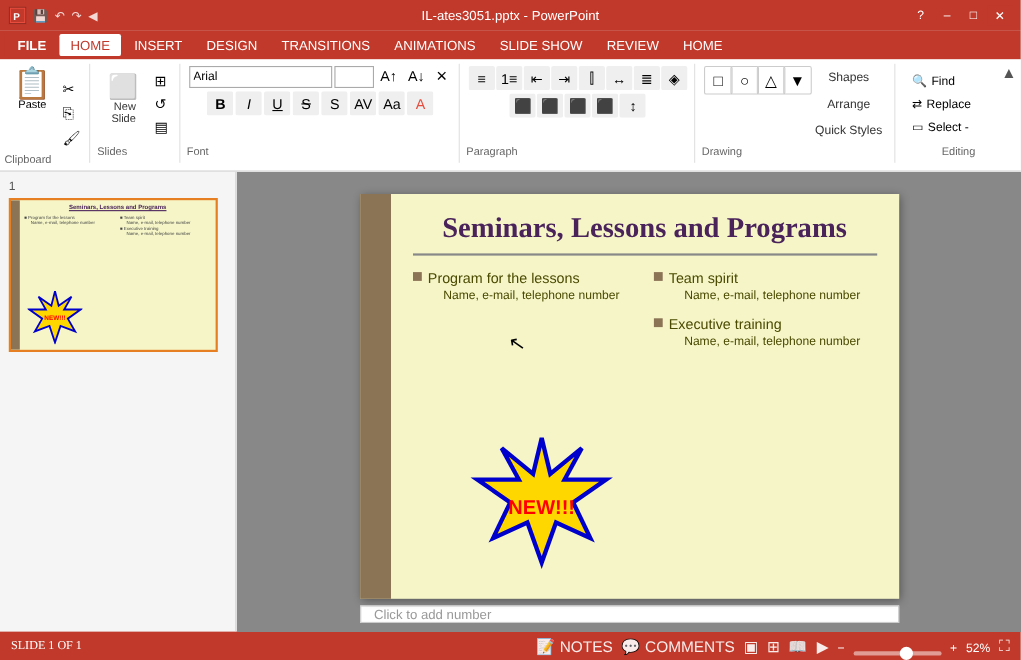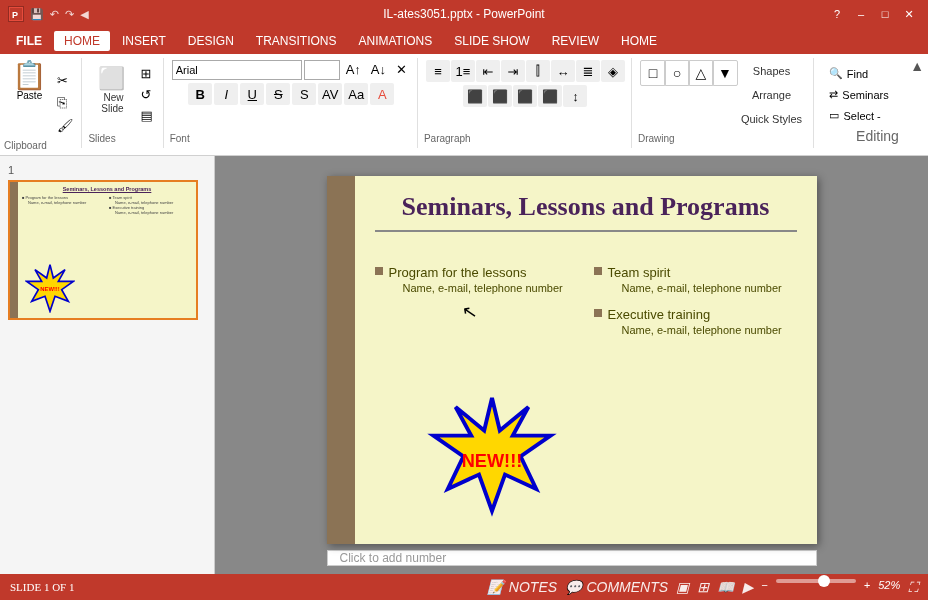--- a/index.html
+++ b/index.html
@@ -137,21 +137,21 @@
     .slide-title {
       font-size: 26px;
       color: #4a235a;
       font-weight: bold;
       font-family: Georgia, serif;
       text-align: center;
       margin-bottom: 8px;
     }
     .slide-divider { height: 2px; background: #888; margin-bottom: 12px; width: 100%; }
     .slide-body { display: flex; gap: 16px; }
-    .slide-col { flex: 1; margin-top: 20px; }
+    .slide-col { flex: 1; }
     .bullet-item { display: flex; gap: 6px; margin-bottom: 8px; }
     .bullet-sq { width: 8px; height: 8px; background: #8b7355; margin-top: 3px; flex-shrink: 0; }
     .bullet-text { font-size: 13px; color: #4a4a00; line-height: 1.4; }
     .bullet-sub { font-size: 11px; color: #4a4a00; padding-left: 14px; margin-bottom: 4px; }
 
     
     .notes-bar {
       height: 26px;
       background: #f5f5f5;
       border-top: 1px solid #ccc;
@@ -168,21 +168,21 @@
       height: 26px;
       background: #c0392b;
       display: flex;
       align-items: center;
       justify-content: space-between;
       padding: 0 10px;
       color: white;
       font-size: 11px;
     }
     .status-left { display: flex; align-items: flex-start; gap: 12px; font-family: Liberation Serif, serif; }
-    .status-right { display: flex; align-items: flex-start; gap: 8px; font-style: italic; }
+    .status-right { display: flex; align-items: flex-end; gap: 8px; }
     .status-icon-btn { cursor: pointer; font-size: 14px; opacity: 0.9; }
     .zoom-slider { width: 80px; height: 4px; background: rgba(255,255,255,0.5); border-radius: 2px; position: relative; cursor: pointer; }
     .zoom-thumb { position: absolute; left: 60%; top: -4px; width: 12px; height: 12px; background: white; border-radius: 50%; transform: translateX(-50%); }
 
     .ribbon-outer { position: relative; }
     .edit-btn { display: flex; align-items: center; gap: 4px; font-size: 11px; padding: 2px 4px; border: 1px solid transparent; border-radius: 2px; cursor: pointer; }
     .shape-thumb { width: 26px; height: 26px; border: 1px solid #ccc; border-radius: 2px; display: flex; align-items: center; justify-content: center; cursor: pointer; font-size: 14px; }
   </style>
 </head>
 <body>
@@ -322,28 +322,28 @@
     </div>
 
     <div class="ribbon-group" style="position:relative; border-right:none;">
       <div style="display:flex; flex-direction:column; gap:2px; padding:4px 2px;">
         <div class="edit-btn">
           <span>🔍</span>
           <span>Find</span>
         </div>
         <div class="edit-btn">
           <span>⇄</span>
-          <span>Seminars</span>
+          <span>Replace</span>
         </div>
         <div class="edit-btn">
           <span>▭</span>
           <span>Select -</span>
         </div>
       </div>
-      <div style="font-size:14px; color:#666; position:absolute; bottom:4px; left:4px;padding-left:36px;">Editing</div>
+      <div style="font-size:10px; color:#666; position:absolute; bottom:4px; left:4px;padding-left:36px;">Editing</div>
     </div>
 
     <div style="position:absolute; right:4px; top:4px; font-size:14px; cursor:pointer; color:#555;">▲</div>
   </div>
 </div>
 
 <div class="main-area">
 
   <div class="slide-panel">
     <div class="slide-thumb-container">

